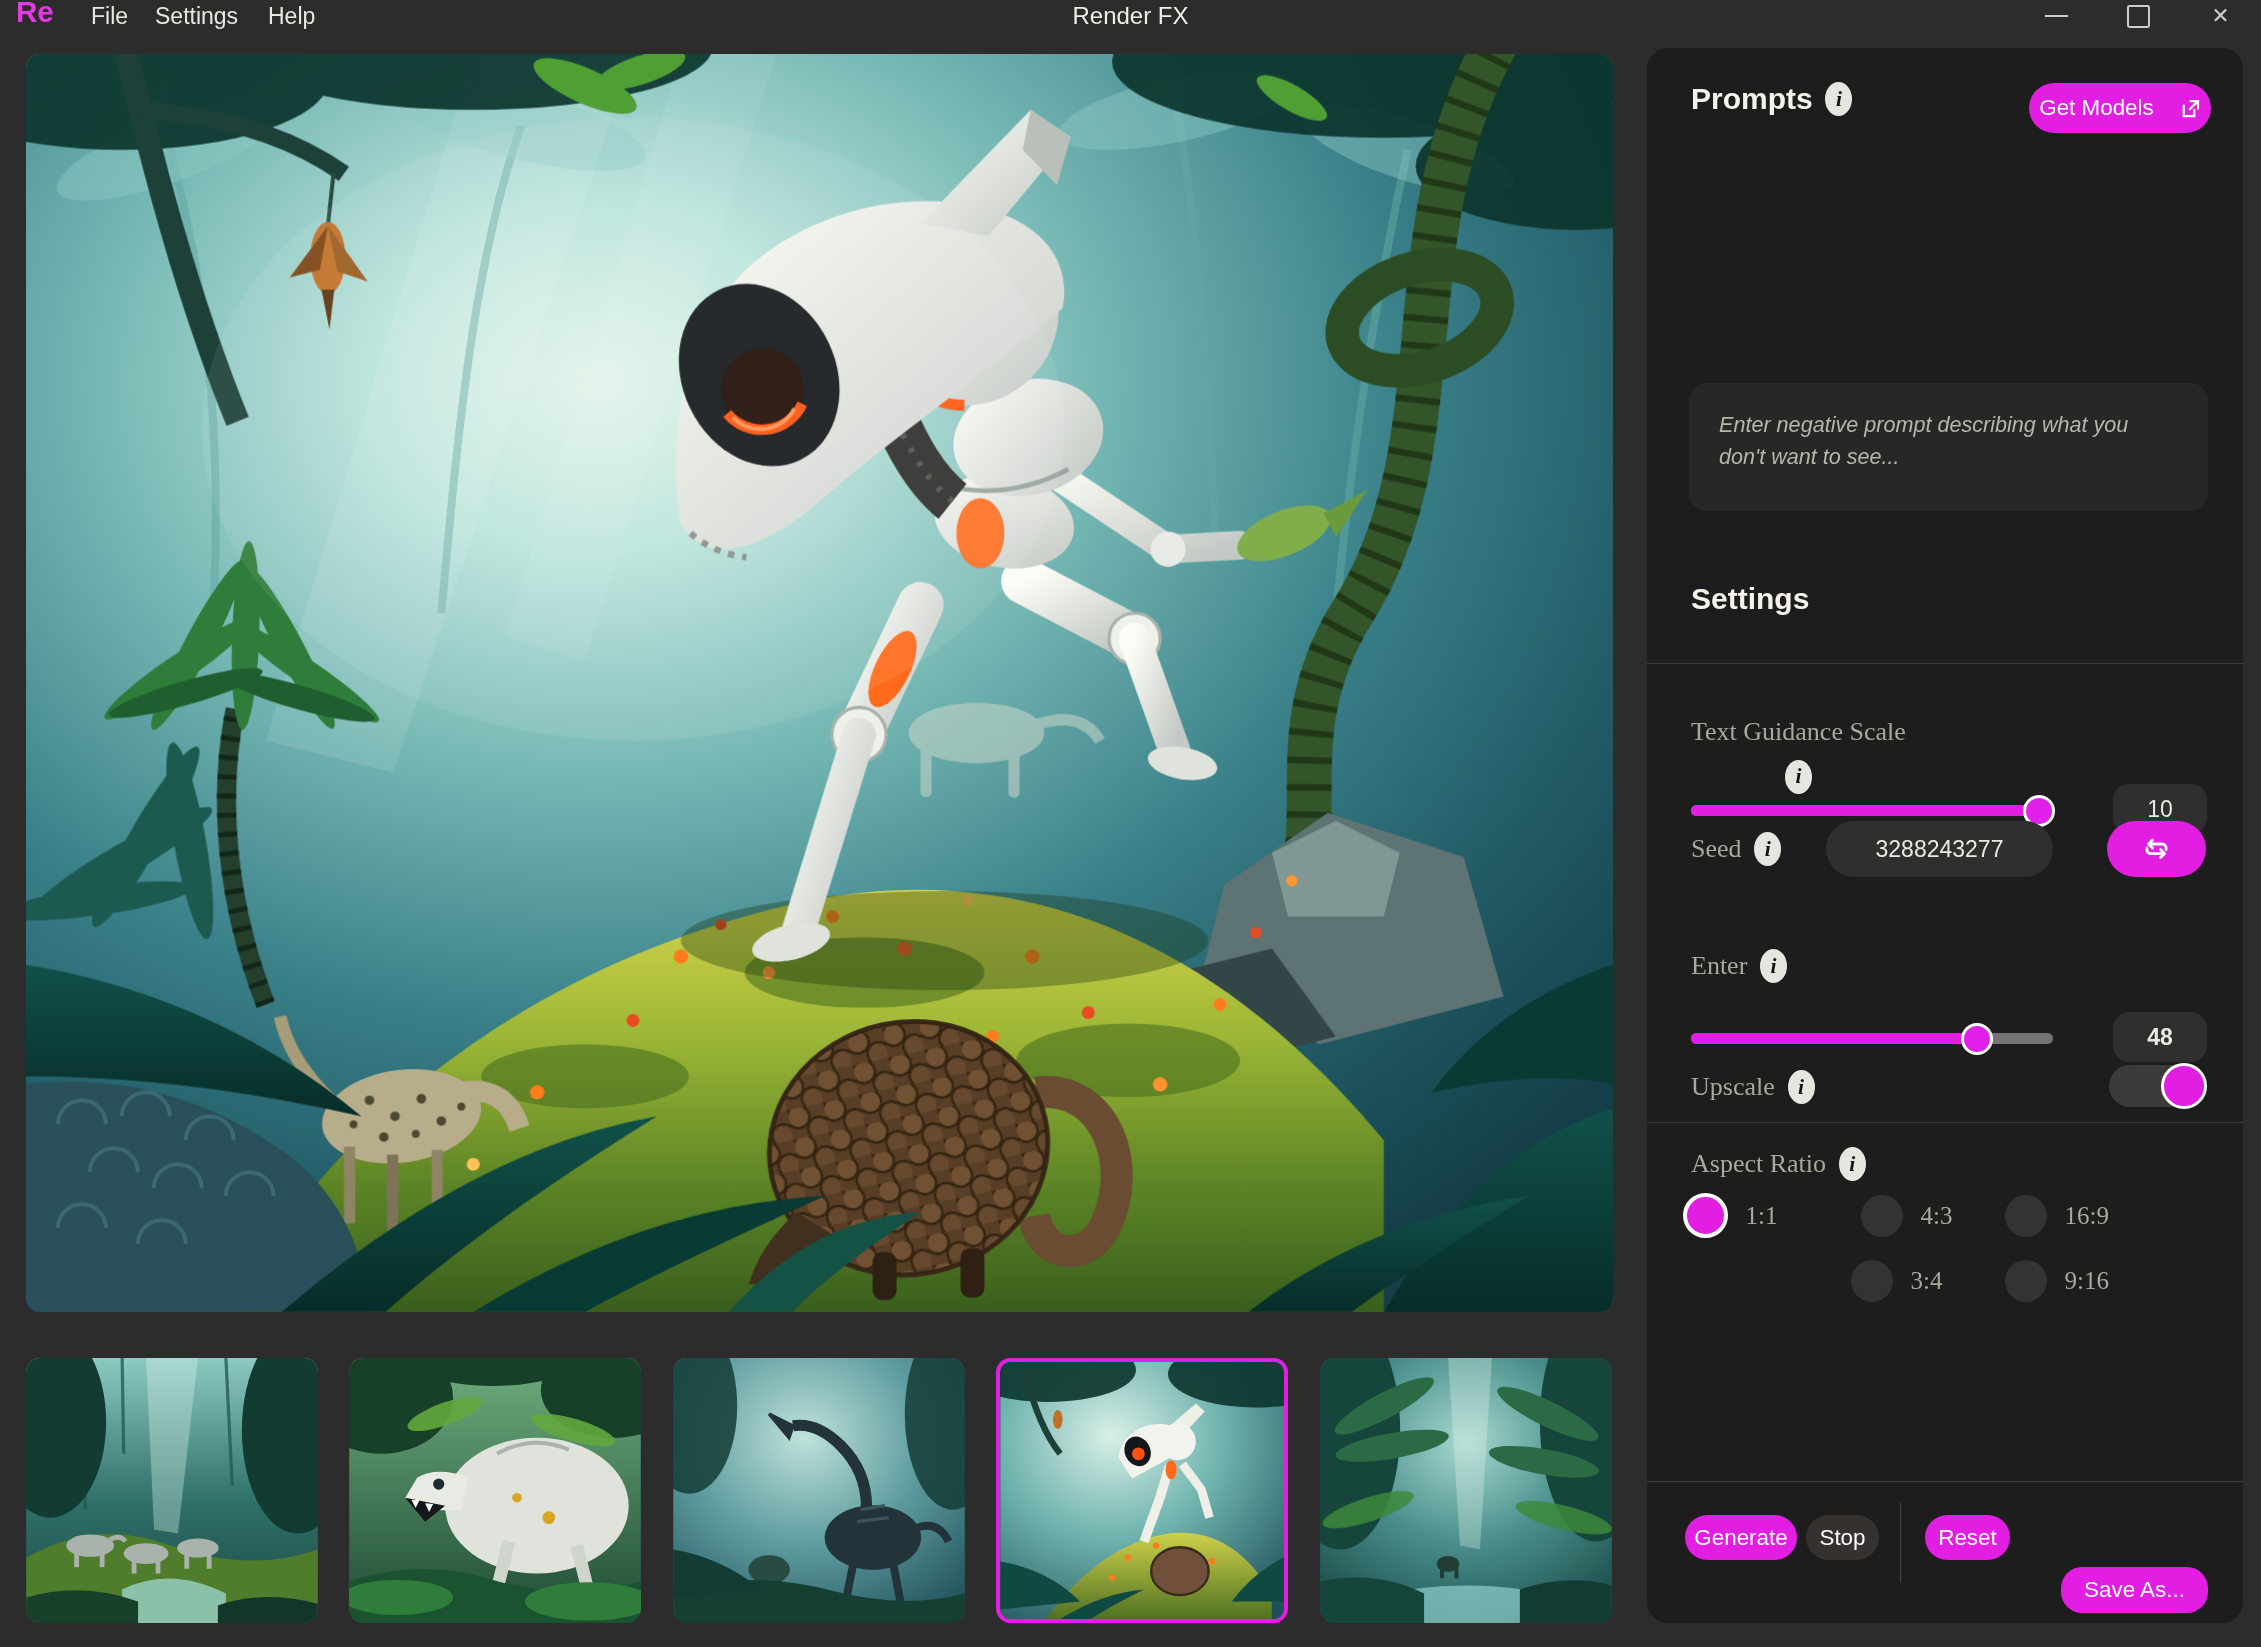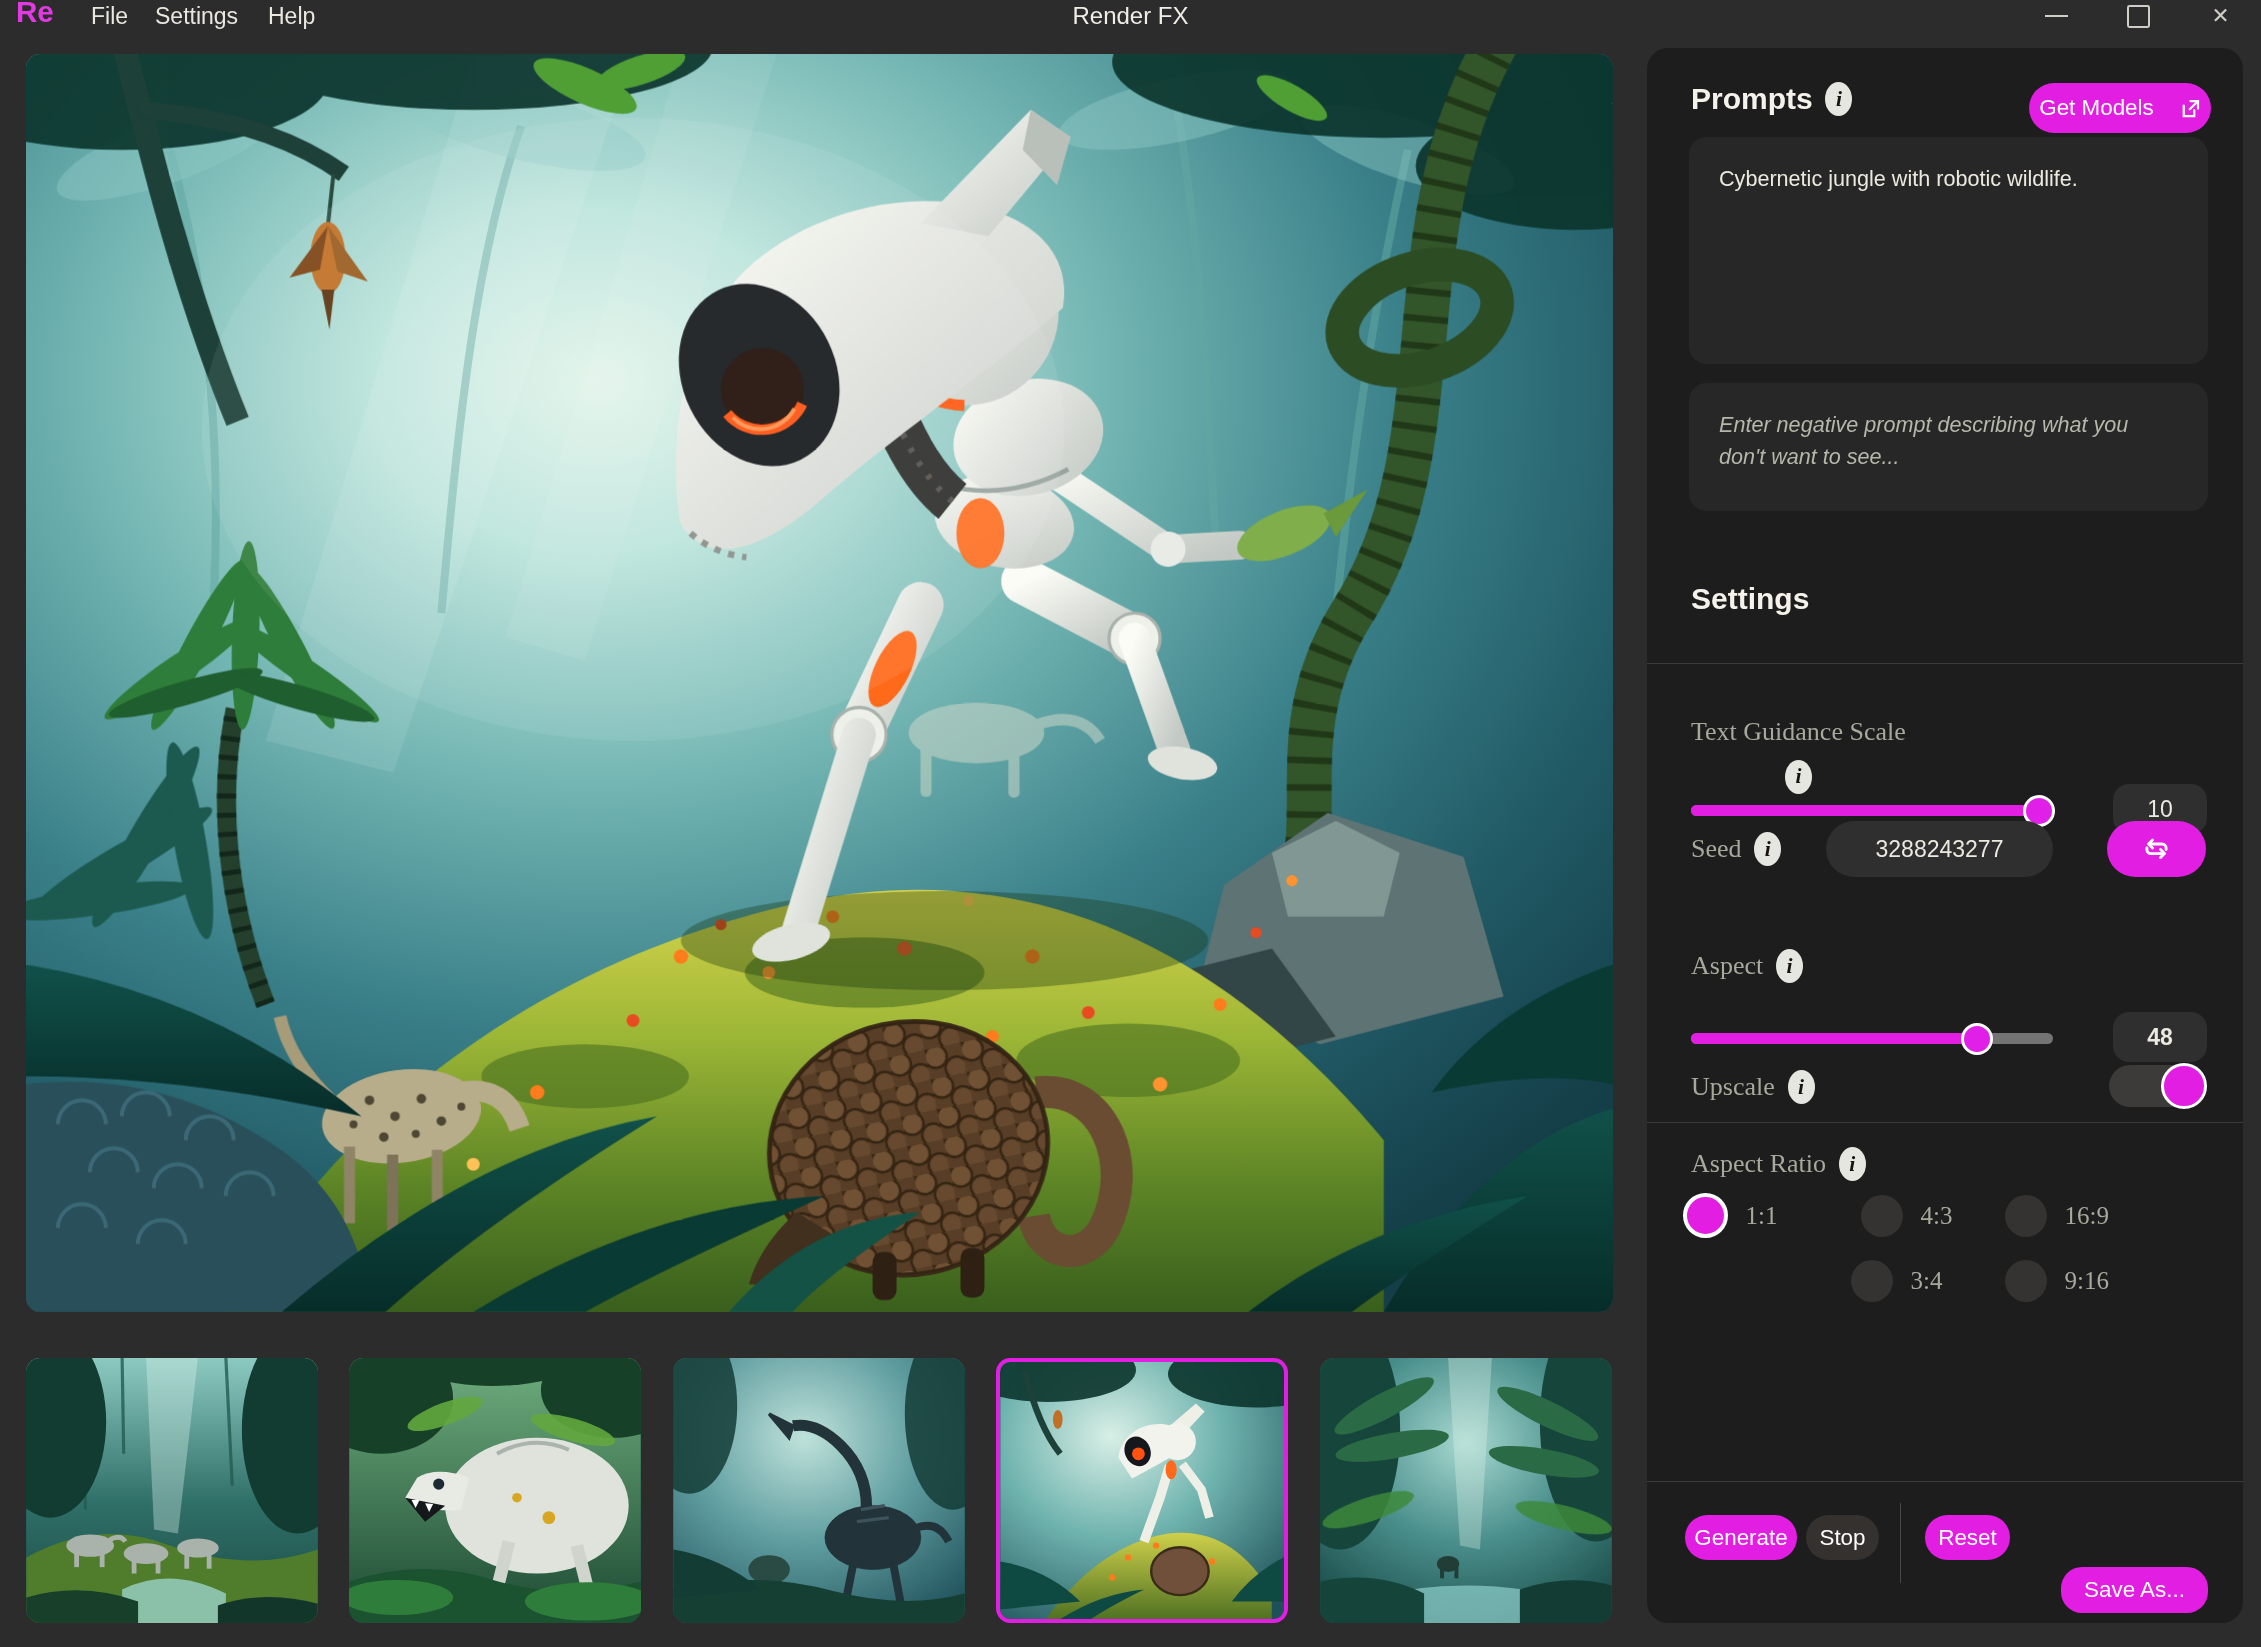--- a/index.html
+++ b/index.html
@@ -524,21 +524,20 @@
 
     <div class="pill-btn" style="left:382px;top:35px;width:182px;height:50px;">
       <span>Get Models</span>
       <svg width="21" height="21" viewBox="0 0 28 28">
         <path d="M5 10 V24 H19 V16" fill="none" stroke="#fff" stroke-width="3" stroke-linecap="round"></path>
         <path d="M14 4 H24 V14" fill="none" stroke="#fff" stroke-width="3" stroke-linecap="round"></path>
         <path d="M24 4 L13 15" fill="none" stroke="#fff" stroke-width="3" stroke-linecap="round"></path>
       </svg>
     </div>
 
-    <textarea class="tbox" style="left: 42px; top: 89px; width: 519px; height: 227px;">Cybernetic jungle with robotic wildlife.</textarea>
 
     <textarea class="tbox" style="left: 42px; top: 335px; width: 519px; height: 128px;" placeholder="Enter negative prompt describing what you don't want to see..."></textarea>
 
     <div class="heading" style="left:44px;top:534px;">
       <span>Settings</span>
     </div>
 
     <div class="divider" style="top:615px;"></div>
 
     <div class="label-row" style="left:44px;top:669px;flex-direction:column;">
@@ -559,21 +558,21 @@
     <div class="pill-btn" style="left:460px;top:773px;width:99px;height:56px;border-radius:28px;">
       <svg width="29" height="25.6" viewBox="0 0 36 32">
         <path d="M9 10 H25 A5 5 0 0 1 30 15 V17" fill="none" stroke="#fff" stroke-width="3.6" stroke-linecap="round"></path>
         <path d="M13 5 L8 10 L13 15" fill="none" stroke="#fff" stroke-width="3.6" stroke-linecap="round" stroke-linejoin="round"></path>
         <path d="M27 22 H11 A5 5 0 0 1 6 17 V15" fill="none" stroke="#fff" stroke-width="3.6" stroke-linecap="round"></path>
         <path d="M23 27 L28 22 L23 17" fill="none" stroke="#fff" stroke-width="3.6" stroke-linecap="round" stroke-linejoin="round"></path>
       </svg>
     </div>
 
     <div class="label-row" style="left:44px;top:901px;">
-      <span>Aspect</span>
+      <span>Enter</span>
       <span class="info">i</span>
     </div>
     <div class="track" style="left:44px;top:985px;">
       <div class="fill" style="width: 79%;"></div>
       <div class="sthumb" style="left: calc(79% - 16px);"></div>
     </div>
     <div class="vpill" style="left:466px;top:964px;font-weight:bold;">48</div>
 
     <div class="divider" style="top:1074px;"></div>
 

